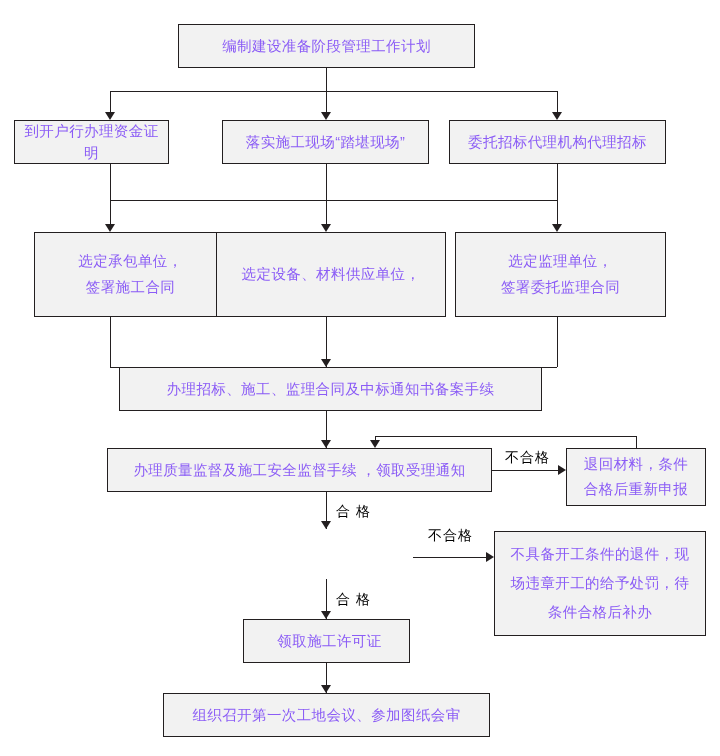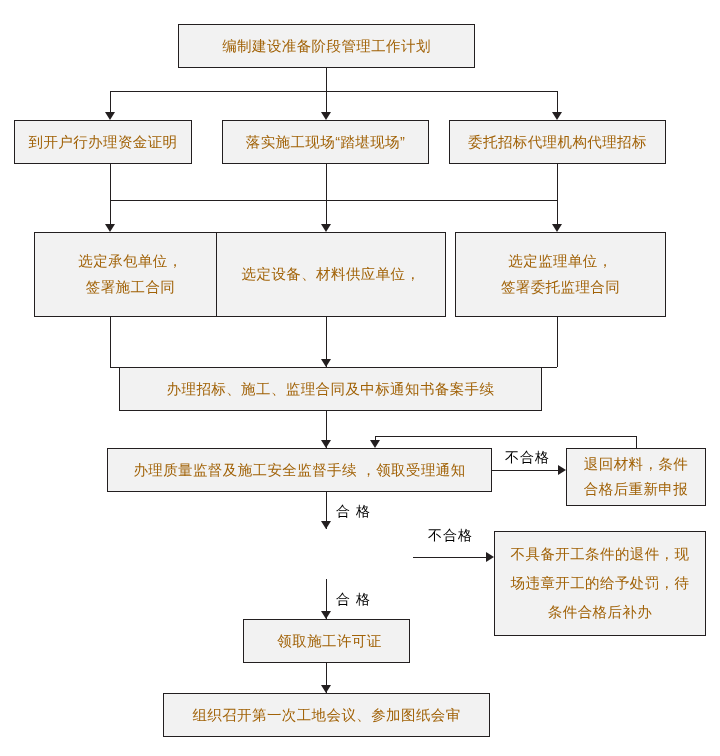--- a/index.html
+++ b/index.html
@@ -19,21 +19,21 @@
   }
   .node {
     position: absolute;
     box-sizing: border-box;
     border: 1px solid #231f20;
     background: #f2f2f2;
     display: flex;
     align-items: center;
     justify-content: center;
     text-align: center;
-    color: #a16207;
+    color: #8b5cf6;
     font-size: 14.5px;
     line-height: 1.55;
     padding: 2px 6px;
     letter-spacing: 0.4px;
   }
   .node.two-line {
     line-height: 1.75;
   }
   .edge {
     position: absolute;
@@ -75,21 +75,21 @@
 
   <div class="edge v" style="left:326px; top:68px; height:23px;"></div>
   <div class="edge h" style="left:110px; top:91px; width:447px;"></div>
   <div class="edge v" style="left:110px; top:91px; height:21px;"></div>
   <div class="edge v" style="left:326px; top:91px; height:21px;"></div>
   <div class="edge v" style="left:557px; top:91px; height:21px;"></div>
   <div class="arrow down" style="left:105px; top:112px;"></div>
   <div class="arrow down" style="left:321px; top:112px;"></div>
   <div class="arrow down" style="left:552px; top:112px;"></div>
 
-  <div class="node" style="left:14px; top:120px; width:178px; height:44px;">
+  <div class="node" style="left:14px; top:120px; width:155px; height:44px;">
     <span>到开户行办理资金证明</span>
   </div>
   <div class="node" style="left:222px; top:120px; width:207px; height:44px;">
     <span>落实施工现场“踏堪现场”</span>
   </div>
   <div class="node" style="left:449px; top:120px; width:217px; height:44px;">
     <span>委托招标代理机构代理招标</span>
   </div>
 
   <div class="edge v" style="left:110px; top:164px; height:36px;"></div>

